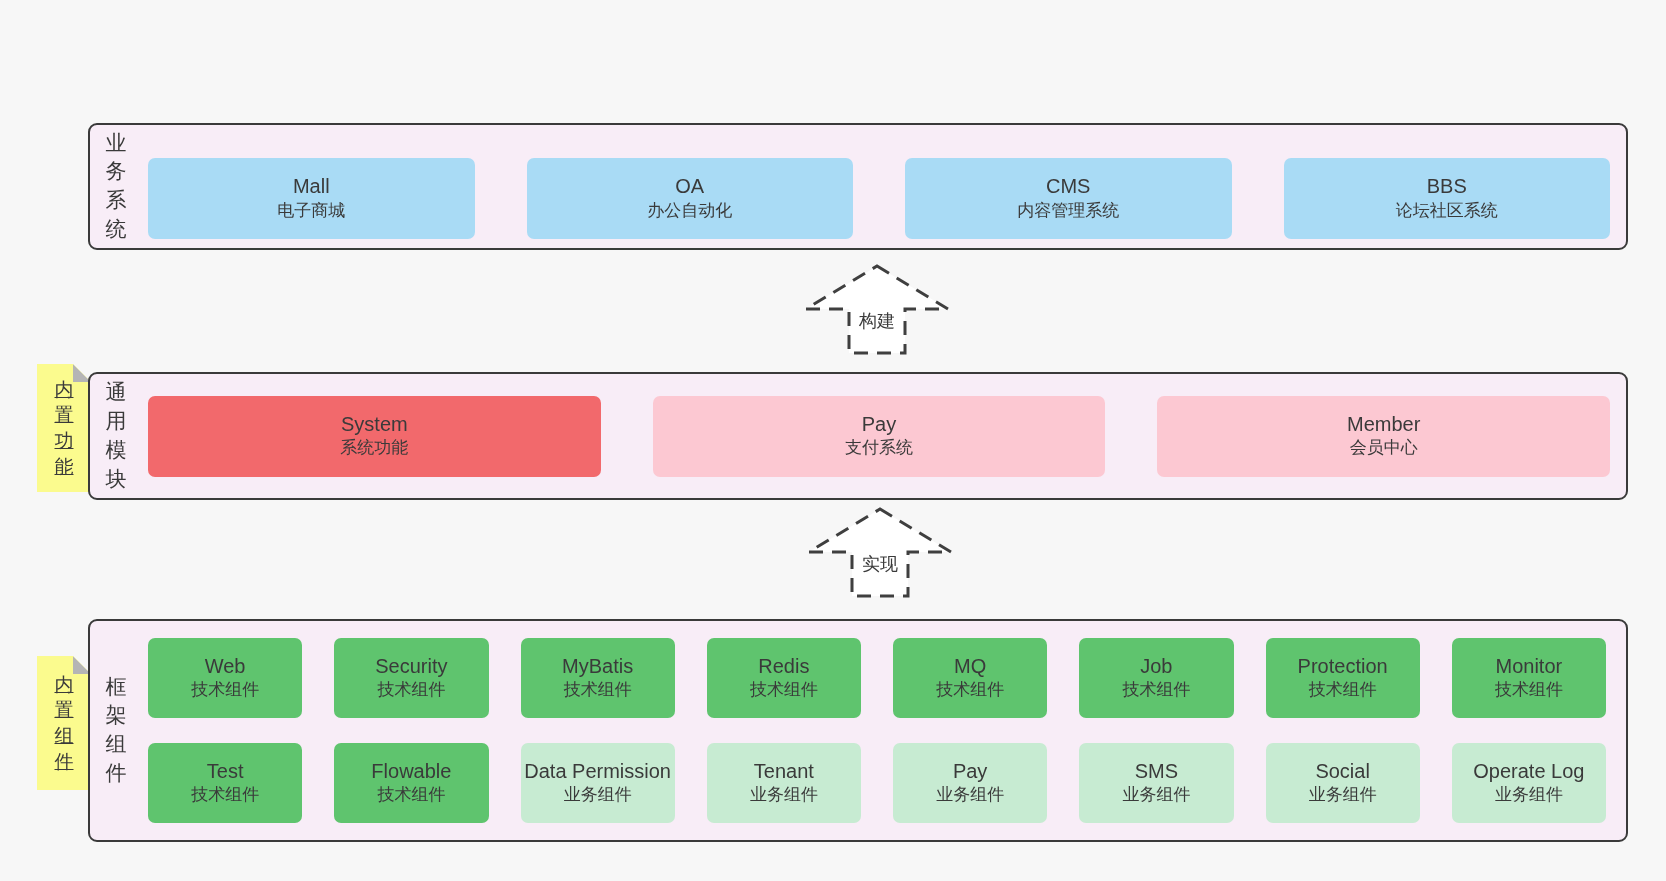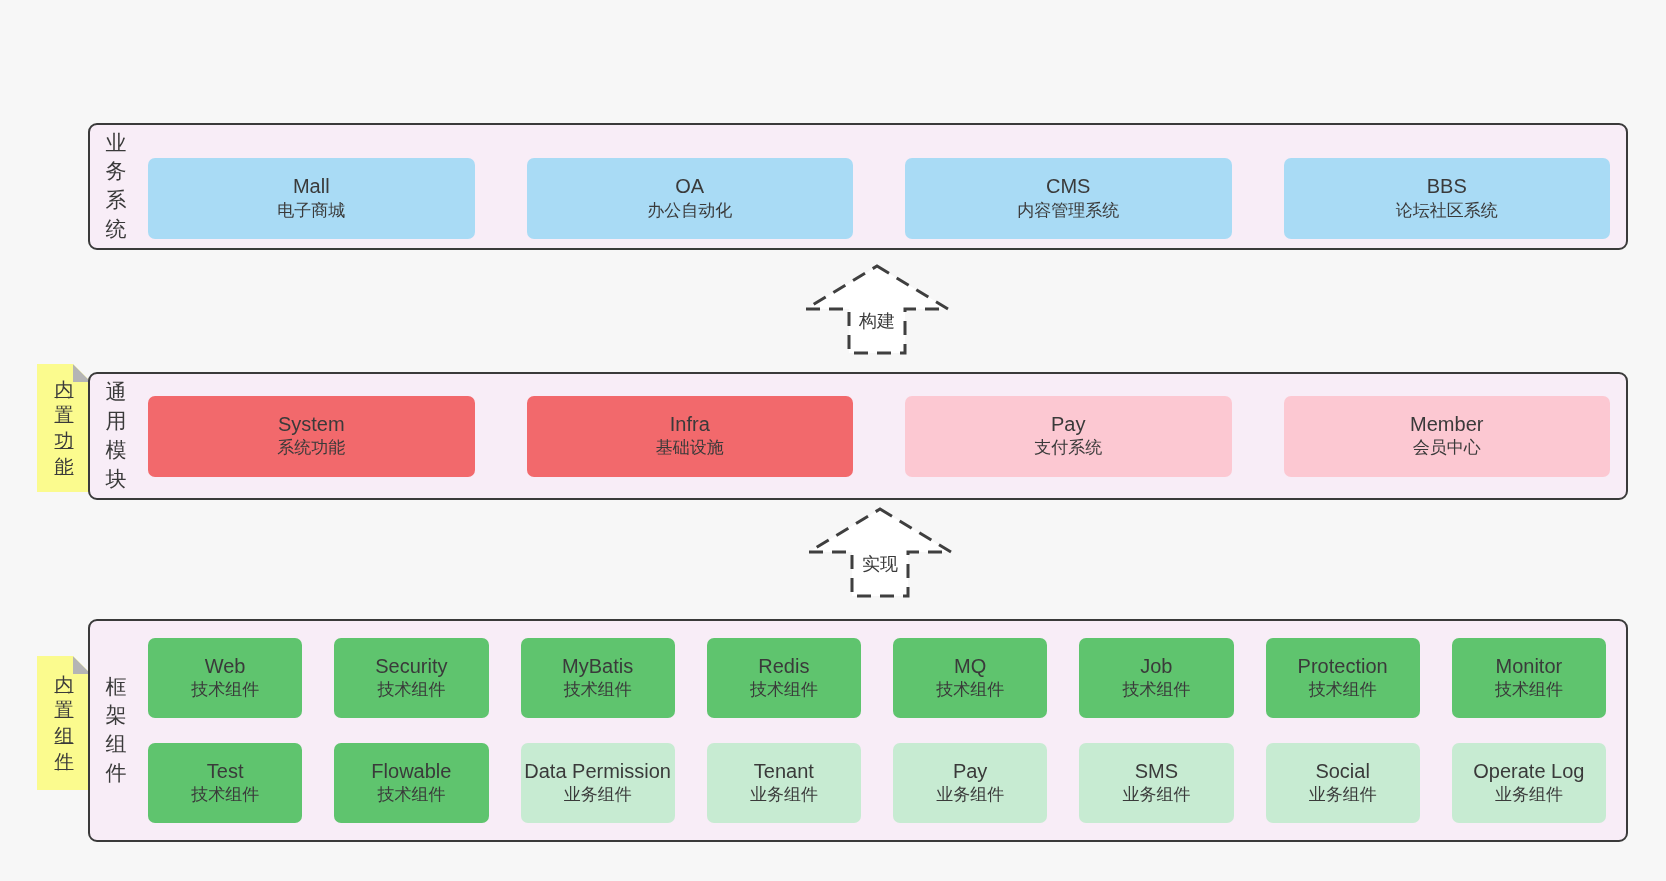--- a/index.html
+++ b/index.html
@@ -133,24 +133,20 @@
     <div class="note-text">内置功能</div>
   </div>
 
   <div class="container" id="layer-modules">
     <div class="vlabel">通用模块</div>
     <div class="flexrow">
       <div class="box red">
         <div class="t">System</div>
         <div class="s">系统功能</div>
       </div>
-      <div class="box red">
-        <div class="t">Infra</div>
-        <div class="s">基础设施</div>
-      </div>
       <div class="box pink">
         <div class="t">Pay</div>
         <div class="s">支付系统</div>
       </div>
       <div class="box pink">
         <div class="t">Member</div>
         <div class="s">会员中心</div>
       </div>
     </div>
   </div>

